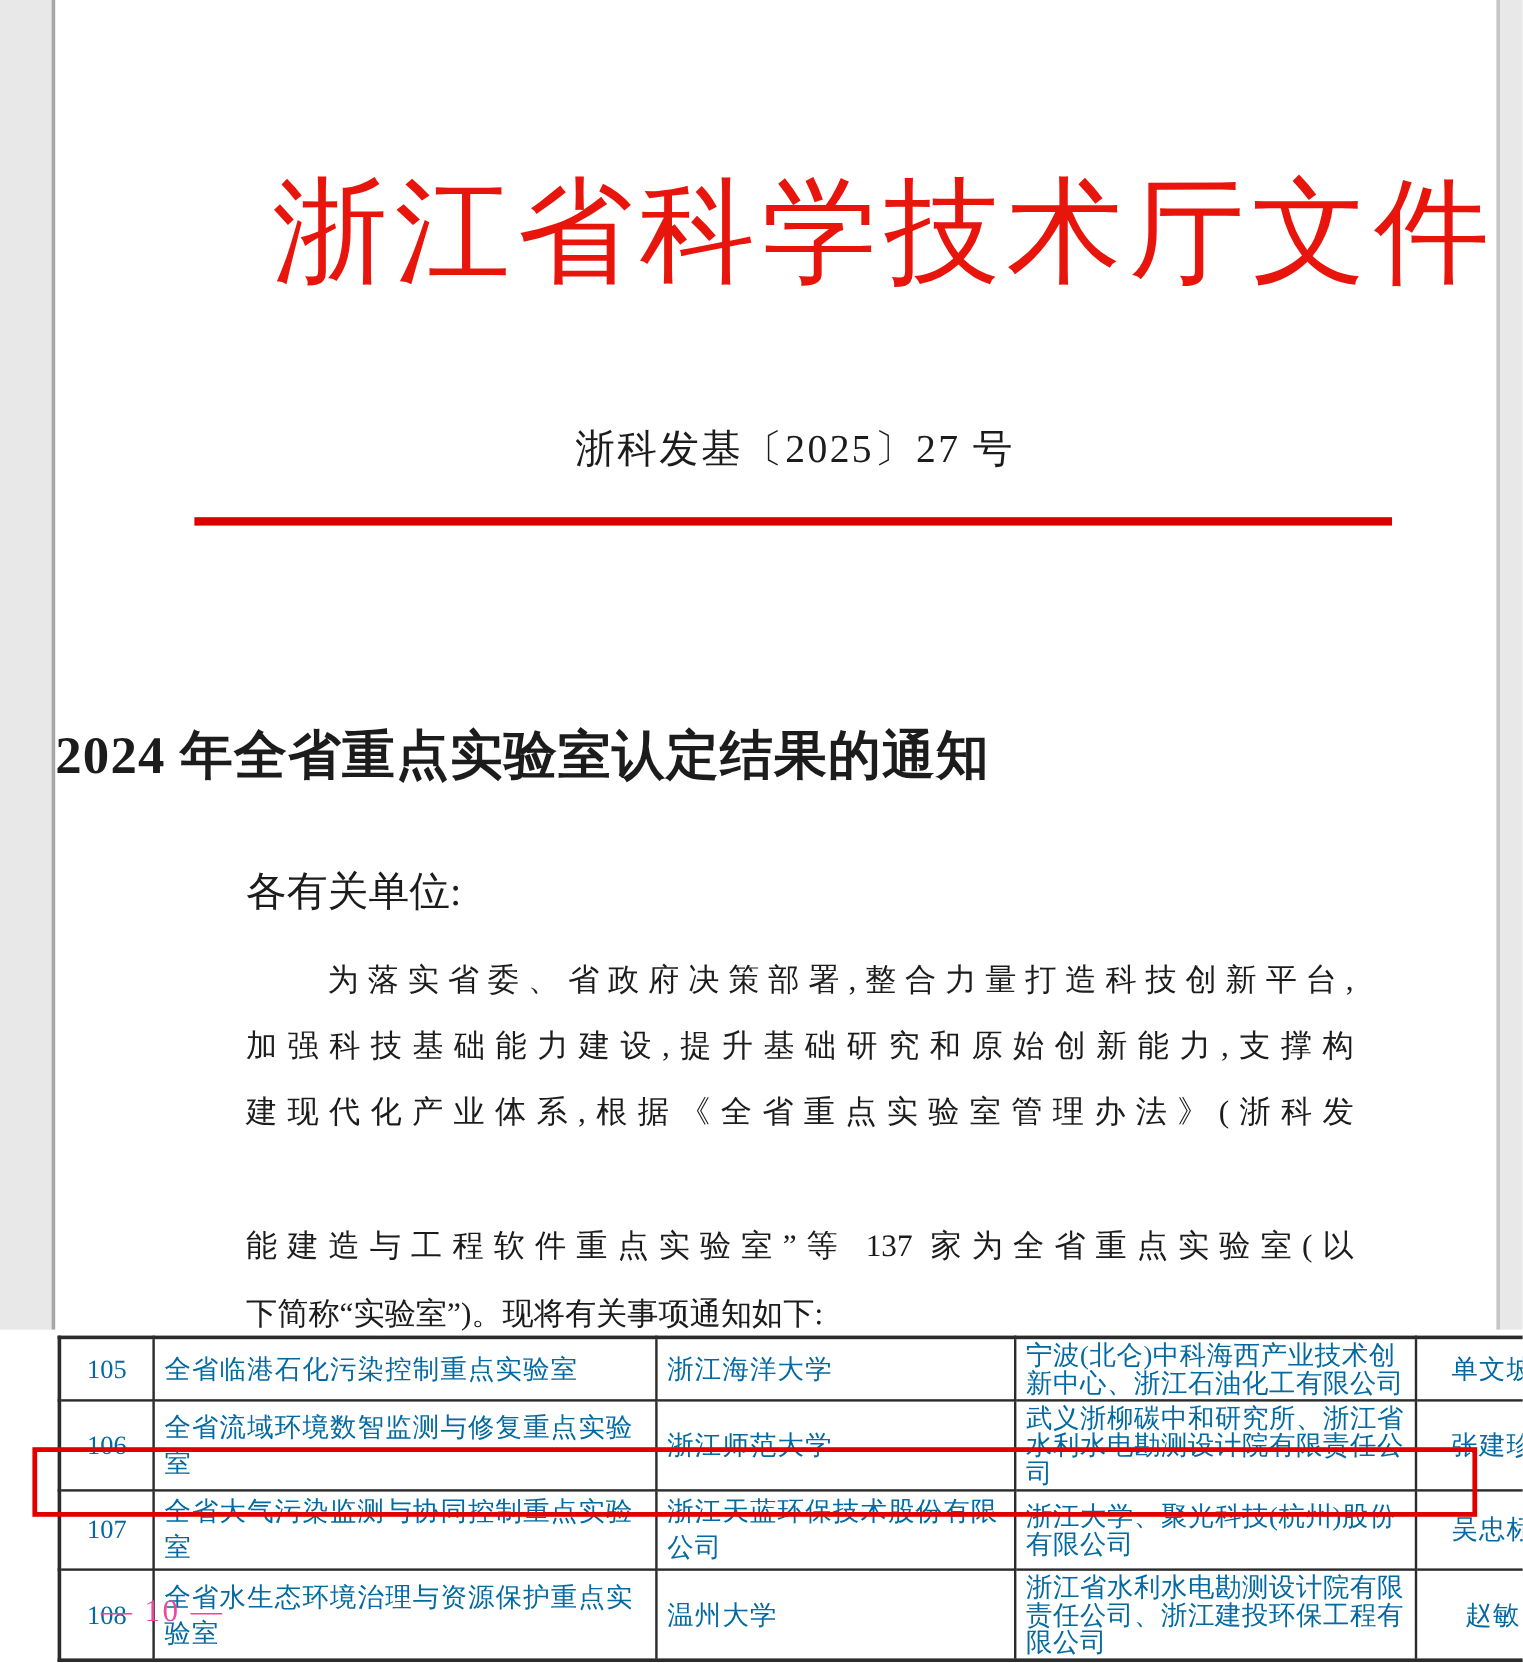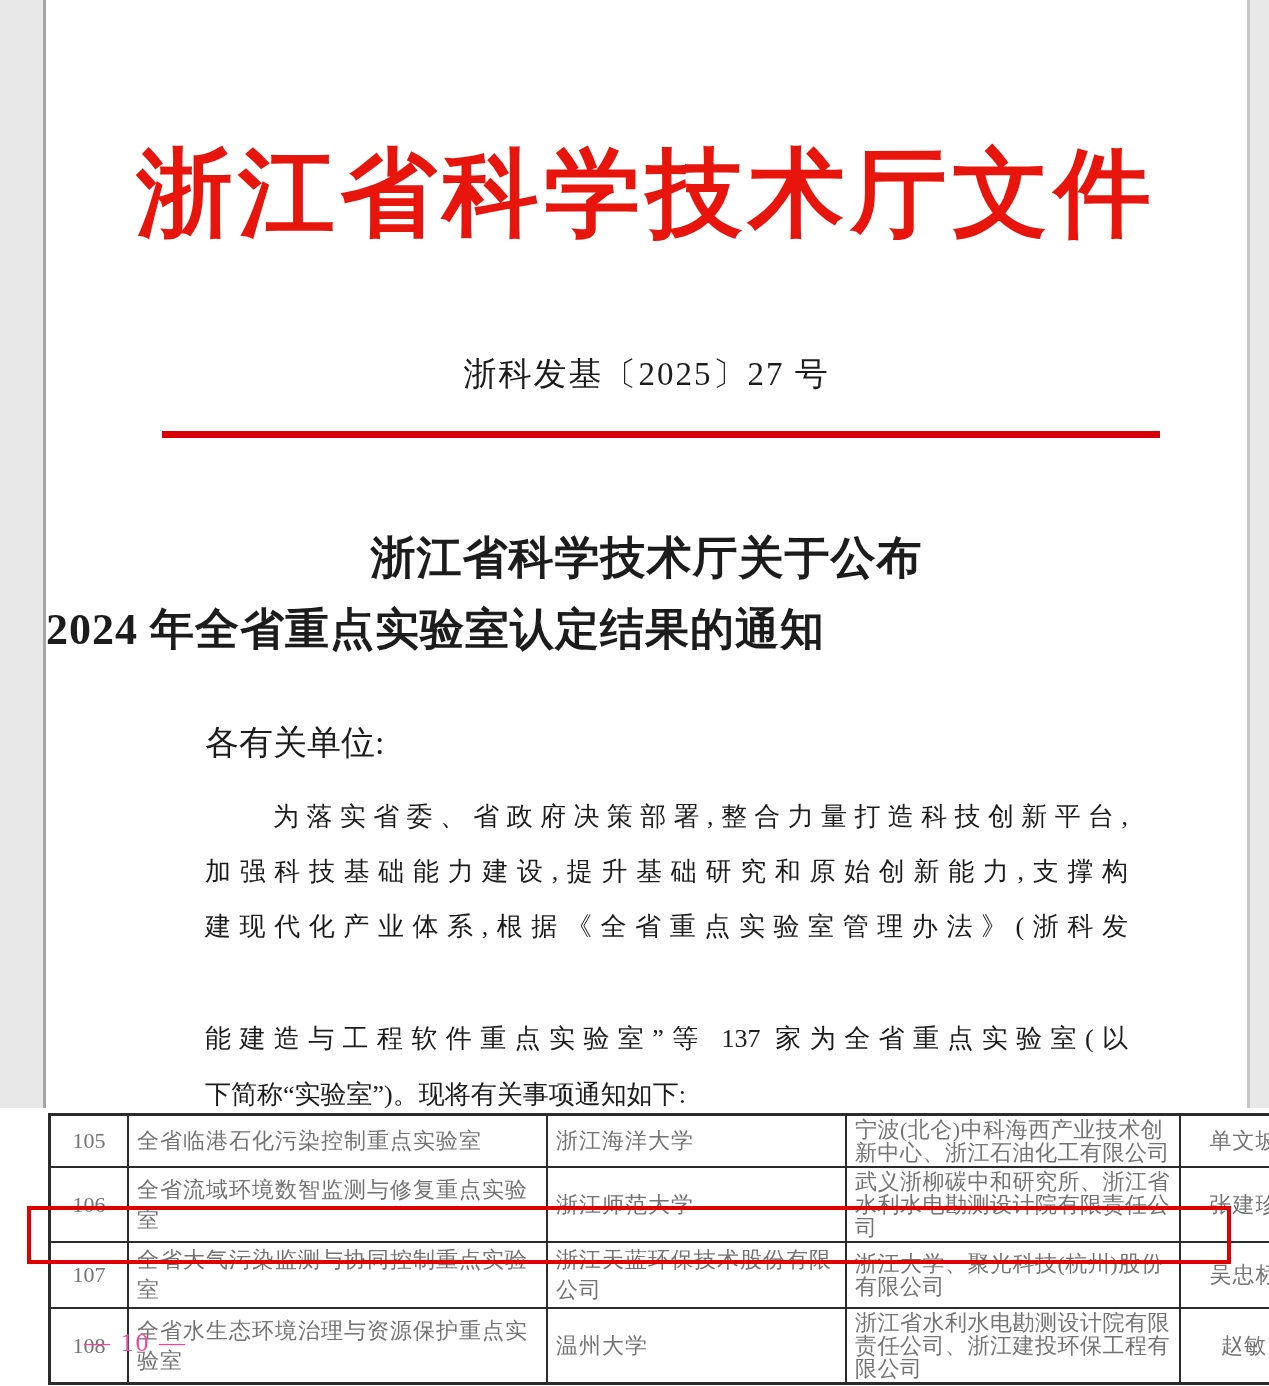--- a/index.html
+++ b/index.html
@@ -17,25 +17,25 @@
   }
   
   .bg-left{position:absolute;left:0;top:0;width:43px;height:1108px;background:var(--viewer-gray);}
   .edge-left{position:absolute;left:43px;top:0;width:3px;height:1108px;background:#a6a6a6;}
   .bg-right{position:absolute;left:1250px;top:0;width:19px;height:1108px;background:var(--viewer-gray);}
   .edge-right{position:absolute;left:1247px;top:0;width:3px;height:1108px;background:#c6c6c6;}
 
   .page-content{position:absolute;left:46px;top:0;width:1201px;height:1108px;}
 
   .header-title{
-    position:absolute;top:136px;left:0;width:100%;margin:0;text-align:center;
-    font-size:96px;line-height:1.2;font-weight:bold;color:var(--title-red);letter-spacing:6px;white-space:nowrap;
+    position:absolute;top:136px;left:0;width:100%;margin:0;text-align:right;
+    font-size:96px;line-height:1.2;font-weight:normal;color:var(--title-red);letter-spacing:6px;white-space:nowrap;
   }
   .doc-number{
-    position:absolute;top:352px;left:0;width:100%;text-align:center;
+    position:absolute;top:352px;left:16px;width:100%;text-align:center;
     font-size:33px;letter-spacing:2px;
   }
   .red-rule{position:absolute;top:431px;left:116px;width:998px;height:7px;background:var(--rule-red);}
 
   .notice-title-1{position:absolute;top:528px;left:0;width:100%;text-align:center;font-size:45px;font-weight:bold;letter-spacing:1px;}
   .notice-title-2{position:absolute;top:600px;left:0;width:100%;text-align:left;font-size:44px;font-weight:bold;letter-spacing:1px;}
 
   .salutation{position:absolute;top:720px;left:159px;font-size:34px;}
   .body-line{
     position:absolute;left:159px;width:923px;font-size:26px;line-height:66px;
@@ -43,21 +43,21 @@
   }
   .body-line.first{text-indent:68px;}
   .body-line.last{text-align:left;text-align-last:auto;}
   .bl1{top:784px;} .bl2{top:839px;} .bl3{top:894px;} .bl4{top:949px;} .bl5{top:1006px;} .bl6{top:1062px;}
 
   
   .table-wrap{position:absolute;left:48px;top:1113px;}
   table.labs{border-collapse:collapse;table-layout:fixed;width:1168px;border:3px solid var(--table-border);}
   table.labs td{
     border:2px solid var(--table-border);
-    font-size:22px;color:#737373;height:46px;padding:2px 8px;vertical-align:middle;
+    font-size:22px;color:#0369a1;height:46px;padding:2px 8px;vertical-align:middle;
     overflow:hidden;
   }
   td.c-no{text-align:center;width:60px;font-family:"Liberation Serif","DejaVu Serif",serif;}
   td.c-lab{width:401px;padding-left:28px;letter-spacing:1px;}
   td.c-inst{width:281px;padding-left:14px;letter-spacing:1px;}
   td.c-part{width:316px;font-size:19px;line-height:23px;padding:1px 9px;letter-spacing:0.5px;}
   td.c-dir{width:110px;text-align:center;letter-spacing:1px;}
 
   .highlight-box{
     position:absolute;left:27px;top:1206px;width:1204px;height:58px;
@@ -73,21 +73,20 @@
 
   <div class="bg-left"></div>
   <div class="edge-left"></div>
   <div class="bg-right"></div>
   <div class="edge-right"></div>
 
   <div class="page-content">
     <h1 class="header-title">浙江省科学技术厅文件</h1>
     <div class="doc-number">浙科发基〔2025〕27 号</div>
     <div class="red-rule"></div>
-    <div class="notice-title-1">浙江省科学技术厅关于公布</div>
     <div class="notice-title-2">2024 年全省重点实验室认定结果的通知</div>
     <div class="salutation">各有关单位:</div>
     <div class="body-line first bl1">为落实省委、省政府决策部署,整合力量打造科技创新平台,</div>
     <div class="body-line bl2">加强科技基础能力建设,提升基础研究和原始创新能力,支撑构</div>
     <div class="body-line bl3">建现代化产业体系,根据《全省重点实验室管理办法》(浙科发</div>
     <div class="body-line bl5">能建造与工程软件重点实验室”等 137 家为全省重点实验室(以</div>
     <div class="body-line last bl6">下简称“实验室”)。现将有关事项通知如下:</div>
   </div>
 
   <div class="table-wrap">

